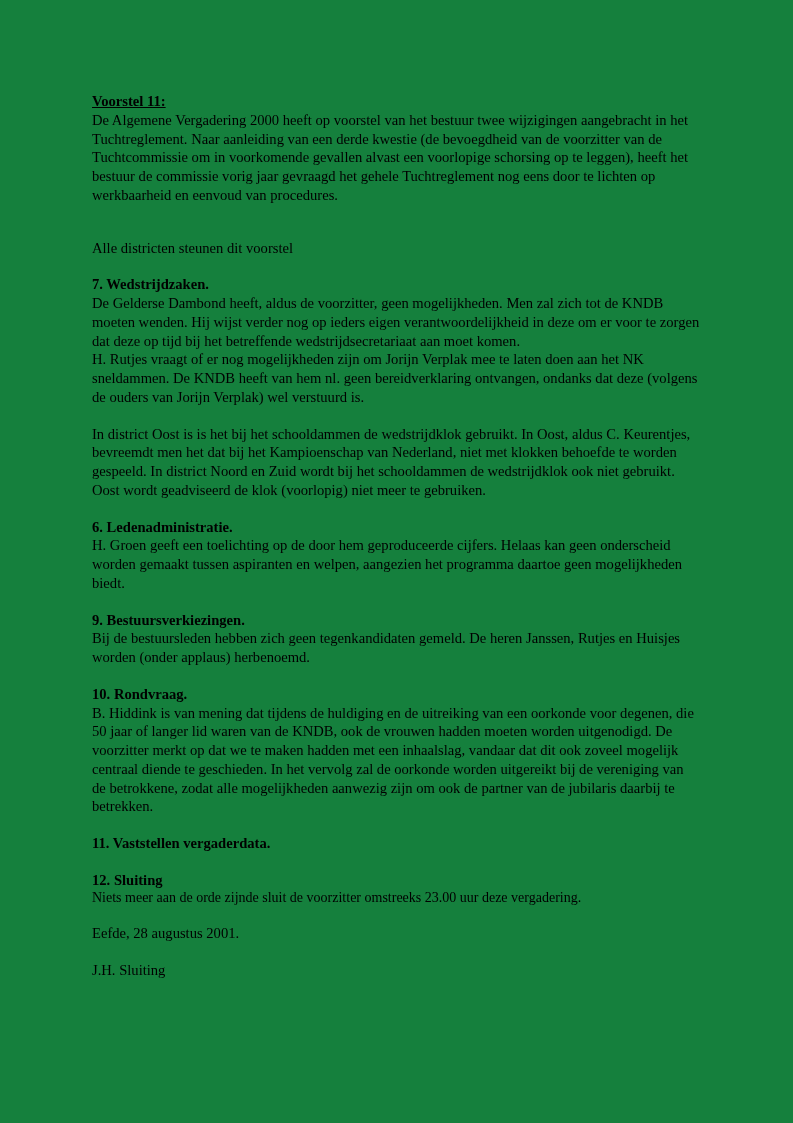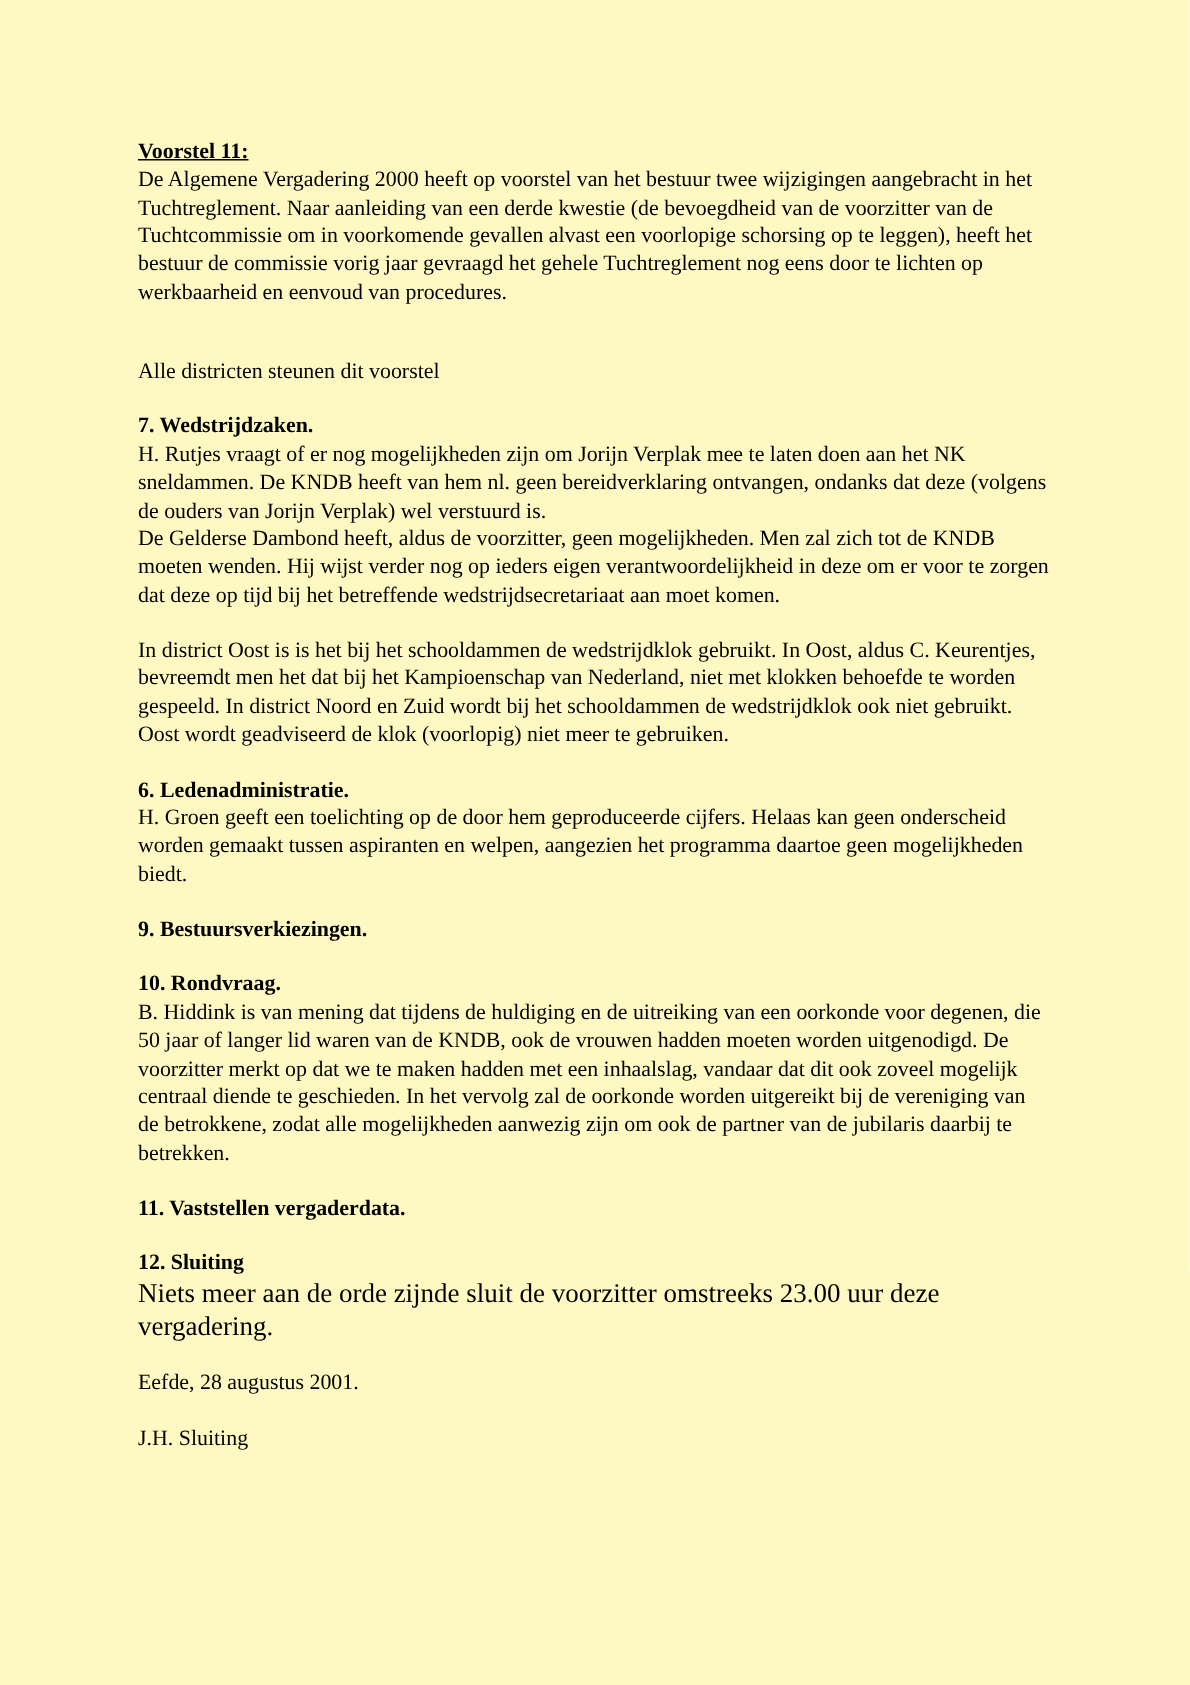--- a/index.html
+++ b/index.html
@@ -10,21 +10,21 @@
   }
   body {
     font-family: "Liberation Serif", "DejaVu Serif", serif;
     color: #000000;
   }
   .page {
     position: relative;
     width: 793px;
     height: 1123px;
     margin: 0 auto;
-    background: #fef9c3;
+    background: #15803d;
     box-sizing: border-box;
     overflow: hidden;
   }
   .content {
     position: absolute;
     left: 92px;
     top: 92px;
     width: 609px;
   }
   .para {
@@ -38,21 +38,21 @@
     font-weight: normal;
   }
   .para.heading {
     font-weight: bold;
   }
   .para.underline-title {
     font-weight: bold;
     text-decoration: underline;
   }
   .para.big {
-    font-size: 18px;
+    font-size: 14px;
     line-height: 1.2;
   }
   .gap-md { height: 16px; }
   .gap-lg { height: 18px; }
 </style>
 </head>
 <body>
 
 <div class="page">
   <div class="content">
@@ -64,35 +64,36 @@
     <div class="gap-md"></div>
 
 
     <div class="gap-lg"></div>
 
     <p class="para">Alle districten steunen dit voorstel</p>
 
     <div class="gap-lg"></div>
 
     <p class="para heading">7. Wedstrijdzaken.</p>
+    <p class="para">De Gelderse Dambond heeft, aldus de voorzitter, geen mogelijkheden. Men zal zich tot de KNDB moeten wenden. Hij wijst verder nog op ieders eigen verantwoordelijkheid in deze om er voor te zorgen dat deze op tijd bij het betreffende wedstrijdsecretariaat aan moet komen.</p>
     <p class="para">H. Rutjes vraagt of er nog mogelijkheden zijn om Jorijn Verplak mee te laten doen aan het NK sneldammen. De KNDB heeft van hem nl. geen bereidverklaring ontvangen, ondanks dat deze (volgens de ouders van Jorijn Verplak) wel verstuurd is.</p>
-    <p class="para">De Gelderse Dambond heeft, aldus de voorzitter, geen mogelijkheden. Men zal zich tot de KNDB moeten wenden. Hij wijst verder nog op ieders eigen verantwoordelijkheid in deze om er voor te zorgen dat deze op tijd bij het betreffende wedstrijdsecretariaat aan moet komen.</p>
 
     <div class="gap-lg"></div>
 
     <p class="para">In district Oost is is het bij het schooldammen de wedstrijdklok gebruikt. In Oost, aldus C. Keurentjes, bevreemdt men het dat bij het Kampioenschap van Nederland, niet met klokken behoefde te worden gespeeld. In district Noord en Zuid wordt bij het schooldammen de wedstrijdklok ook niet gebruikt. Oost wordt geadviseerd de klok (voorlopig) niet meer te gebruiken.</p>
 
     <div class="gap-lg"></div>
 
     <p class="para heading">6. Ledenadministratie.</p>
     <p class="para">H. Groen geeft een toelichting op de door hem geproduceerde cijfers. Helaas kan geen onderscheid worden gemaakt tussen aspiranten en welpen, aangezien het programma daartoe geen mogelijkheden biedt.</p>
 
     <div class="gap-lg"></div>
 
     <p class="para heading">9. Bestuursverkiezingen.</p>
+    <p class="para">Bij de bestuursleden hebben zich geen tegenkandidaten gemeld. De heren Janssen, Rutjes en Huisjes worden (onder applaus) herbenoemd.</p>
 
     <div class="gap-lg"></div>
 
     <p class="para heading">10. Rondvraag.</p>
     <p class="para">B. Hiddink is van mening dat tijdens de huldiging en de uitreiking van een oorkonde voor degenen, die 50 jaar of langer lid waren van de KNDB, ook de vrouwen hadden moeten worden uitgenodigd. De voorzitter merkt op dat we te maken hadden met een inhaalslag, vandaar dat dit ook zoveel mogelijk centraal diende te geschieden. In het vervolg zal de oorkonde worden uitgereikt bij de vereniging van de betrokkene, zodat alle mogelijkheden aanwezig zijn om ook de partner van de jubilaris daarbij te betrekken.</p>
 
     <div class="gap-lg"></div>
 
     <p class="para heading">11. Vaststellen vergaderdata.</p>
 

